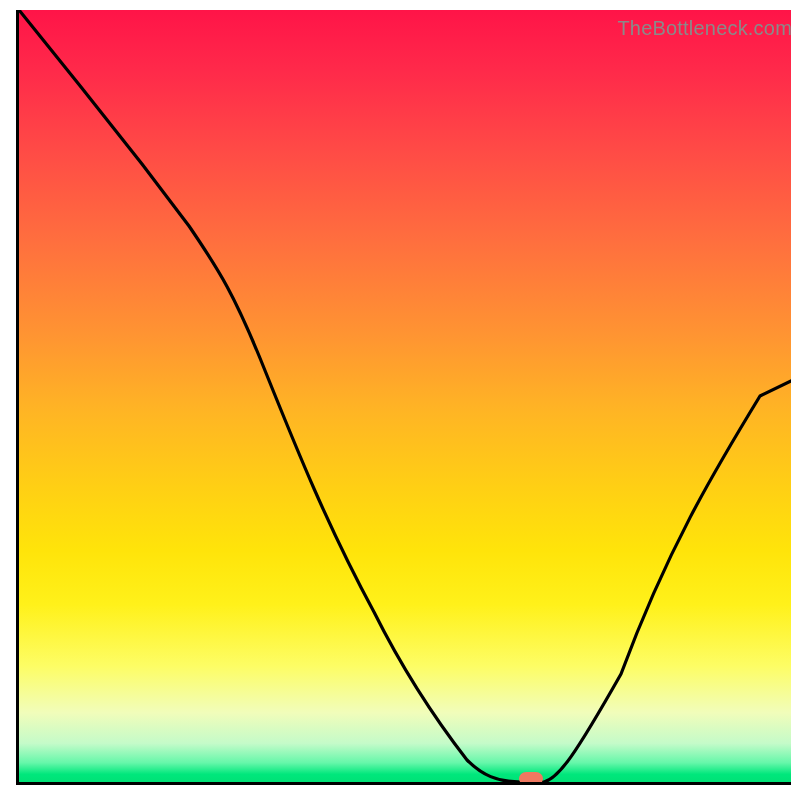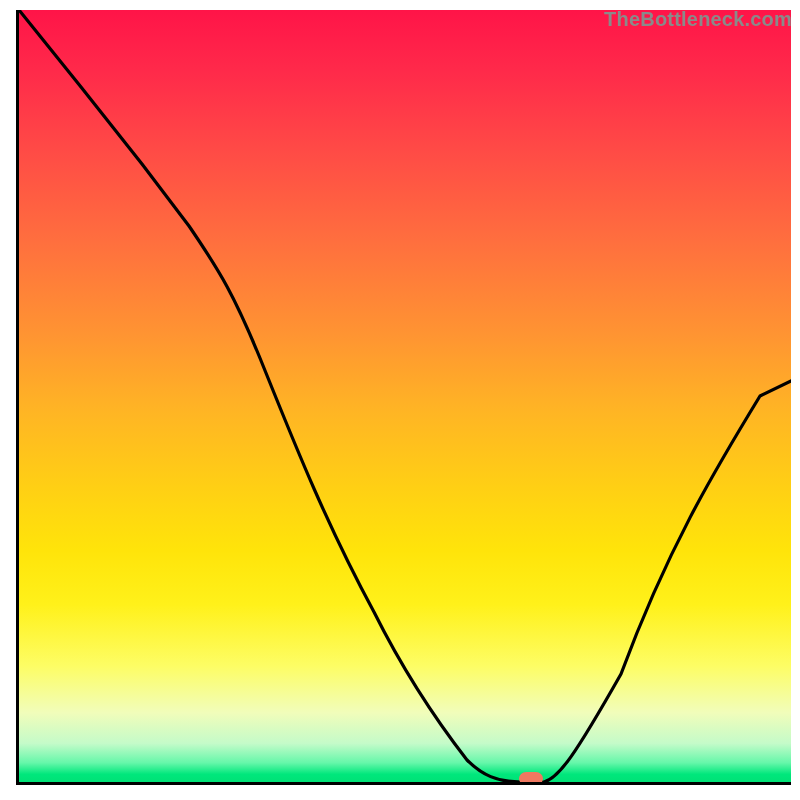--- a/index.html
+++ b/index.html
@@ -53,24 +53,24 @@
   }
   .curve-svg {
     position: absolute;
     left: 0;
     top: 0;
     width: 100%;
     height: 100%;
   }
   .watermark {
     position: absolute;
-    top: 8px;
+    top: 17px;
     right: 8px;
     font-size: 20px;
-    font-weight: 700;
+    font-weight: 400;
     color: #8a8a8a;
     letter-spacing: 0.2px;
   }
 </style>
 </head>
 <body>
 
 <div class="chart-container">
 
   <div class="plot-area">

